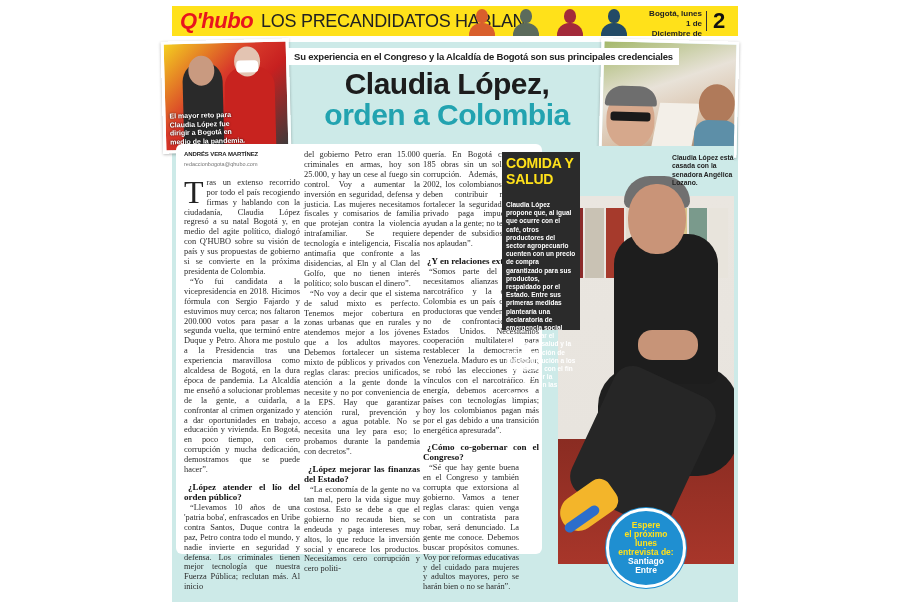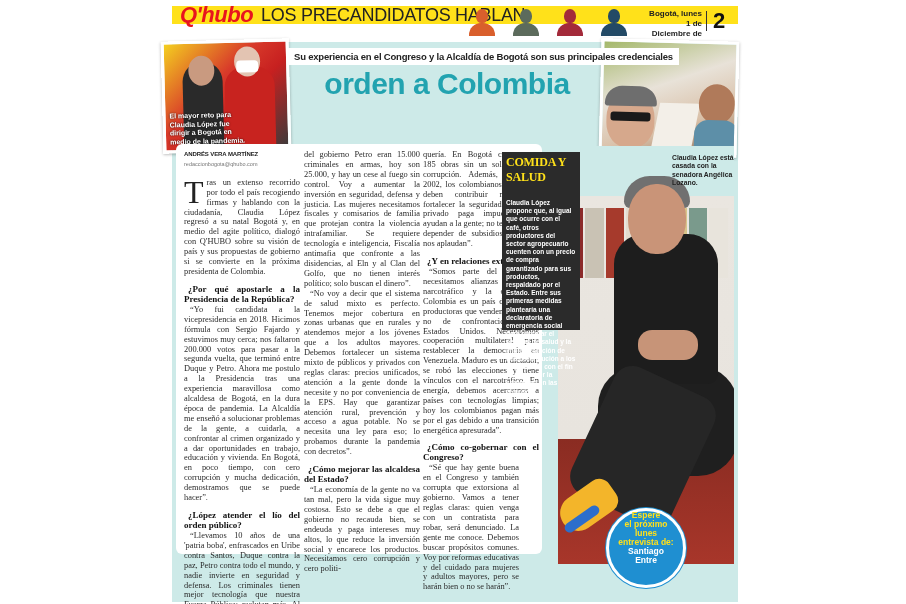--- a/index.html
+++ b/index.html
@@ -2,21 +2,21 @@
 <html><head>
 <meta charset="utf-8">
 <style>
   * { box-sizing: border-box; margin: 0; padding: 0; }
   html, body { width: 906px; height: 604px; background: #ffffff; overflow: hidden; }
   body { position: relative; font-family: "Liberation Serif", serif; color: #222; }
 
   .page { position: absolute; left: 172px; top: 6px; width: 566px; height: 596px; }
 
   
-  .header { position: absolute; left: 0; top: 0; width: 566px; height: 18px; background: #ffe11a; display: flex; align-items: center; }
+  .header { position: absolute; left: 0; top: 0; width: 566px; height: 30px; background: #ffe11a; display: flex; align-items: center; }
   .logo { font-family: "Liberation Sans", sans-serif; font-weight: 900; font-style: italic; color: #e8141e; font-size: 22px; margin-left: 8px; letter-spacing: -0.5px; }
   .section-title { font-family: "Liberation Sans", sans-serif; font-size: 18px; color: #222; margin-left: 8px; letter-spacing: -0.3px; font-weight: 400; }
   .avatars { position: absolute; left: 295px; top: 0; height: 30px; display: flex; gap: 14px; align-items: flex-end; }
   .avatar { width: 30px; height: 28px; position: relative; }
   .avatar .head { position: absolute; left: 9px; top: 1px; width: 12px; height: 14px; border-radius: 50% 50% 45% 45%; }
   .avatar .body { position: absolute; left: 2px; top: 15px; width: 26px; height: 13px; border-radius: 12px 12px 0 0; }
   .date { position: absolute; left: 472px; top: 3px; font-family: "Liberation Sans", sans-serif; font-weight: 700; font-size: 8px; line-height: 10px; text-align: right; width: 58px; color: #222; }
   .date-sep { position: absolute; left: 534px; top: 5px; width: 1px; height: 20px; background: #333; }
   .page-num { position: absolute; left: 541px; top: 2px; font-family: "Liberation Sans", sans-serif; font-weight: 900; font-size: 22px; color: #111; }
 
@@ -54,40 +54,40 @@
   .col h4 { font-size: 9px; line-height: 10px; font-weight: 700; margin: 7px 0 1px 0; color: #111; text-indent: 4px; }
   .byline { font-family: "Liberation Sans", sans-serif; font-weight: 700; font-size: 6px; letter-spacing: -0.1px; color: #222; }
   .email { font-family: "Liberation Sans", sans-serif; font-size: 5.5px; color: #777; margin-bottom: 8px; }
   .dropcap { float: left; font-size: 32px; line-height: 26px; margin: 1px 3px 0 0; font-weight: 400; color: #222; }
   .col1 { left: 8px; }
   .col2 { left: 128px; }
   .col3 { left: 247px; }
 
   
   .sidebar { position: absolute; left: 330px; top: 146px; width: 78px; height: 178px; background: #2b2b2b; padding: 3px 4px; }
-  .sidebar-title { font-family: Liberation Serif, serif; font-weight: 900; font-size: 12px; color: #ffe11a; letter-spacing: -0.2px; margin-bottom: 14px; }
+  .sidebar-title { font-family: Liberation Sans, sans-serif; font-weight: 900; font-size: 14px; color: #ffe11a; letter-spacing: -0.2px; margin-bottom: 14px; }
   .sidebar-text { font-family: "Liberation Sans", sans-serif; font-weight: 700; font-size: 6.5px; line-height: 8.2px; color: #fff; }
 
   
   .portrait { position: absolute; left: 386px; top: 140px; width: 176px; height: 418px; overflow: hidden; }
   .bookshelf { position: absolute; left: 0; top: 0; width: 176px; height: 418px; background: linear-gradient(180deg, #cdeae8 0%, #cdeae8 12%, #eae6e0 12%, #e8e4de 70%, #8a2c22 70%, #a8362a 100%); }
   .books { position: absolute; left: 6px; top: 62px; width: 164px; height: 70px; display: flex; gap: 2px; }
   .book { flex: 1; }
   .chair-back { position: absolute; left: 40px; top: 220px; width: 140px; height: 110px; background: #1f1f1f; border-radius: 40px; }
   .body-torso { position: absolute; left: 56px; top: 88px; width: 104px; height: 150px; background: #1d1d1d; border-radius: 30px 30px 10px 10px; }
   .head { position: absolute; left: 70px; top: 38px; width: 58px; height: 70px; background: #c99478; border-radius: 48%; }
   .hair { position: absolute; left: 66px; top: 30px; width: 66px; height: 32px; background: #707070; border-radius: 32px 32px 8px 8px; }
   .hands { position: absolute; left: 80px; top: 184px; width: 60px; height: 30px; background: #c79478; border-radius: 14px; }
   .legs { position: absolute; left: 30px; top: 230px; width: 110px; height: 140px; background: #262626; transform: rotate(25deg); border-radius: 20px; }
   .shoe { position: absolute; left: 0px; top: 342px; width: 60px; height: 36px; background: #f3b52a; border-radius: 30px 20px 20px 30px; transform: rotate(-35deg); }
   .shoe-sole { position: absolute; left: 4px; top: 368px; width: 40px; height: 10px; background: #2c6ecb; border-radius: 6px; transform: rotate(-35deg); }
   .wife-caption { position: absolute; left: 500px; top: 148px; width: 64px; font-family: "Liberation Sans", sans-serif; font-weight: 700; font-size: 6.8px; line-height: 8.3px; color: #222; }
 
   
-  .badge { position: absolute; left: 434px; top: 502px; width: 80px; height: 80px; background: #1f8fd1; border-radius: 50%; border: 3px solid #fff; box-shadow: 0 0 0 1px #1f8fd1; display: flex; flex-direction: column; align-items: center; justify-content: flex-start; text-align: center; font-family: "Liberation Sans", sans-serif; font-weight: 900; font-size: 8.5px; line-height: 9px; }
+  .badge { position: absolute; left: 434px; top: 502px; width: 80px; height: 80px; background: #1f8fd1; border-radius: 50%; border: 3px solid #fff; box-shadow: 0 0 0 1px #1f8fd1; display: flex; flex-direction: column; align-items: center; justify-content: center; text-align: center; font-family: "Liberation Sans", sans-serif; font-weight: 900; font-size: 8.5px; line-height: 9px; }
   .badge .y { color: #ffe11a; }
   .badge .w { color: #fff; }
 </style>
 </head>
 <body>
 
 <div class="page">
 
   <div class="header">
     <span class="logo">Q'hubo</span>
@@ -133,37 +133,37 @@
     <div class="table"></div>
     <div class="p2"></div>
       <div class="p2b"></div>
     <div class="face"></div>
       <div class="hair"></div>
       <div class="glasses"></div>
   </div>
 
   <div class="kicker">Su experiencia en el Congreso y la Alcaldía de Bogotá son sus principales credenciales</div>
   <h1 class="headline">
+    <span class="l1">Claudia López,</span>
     <span class="l3">orden a Colombia</span>
   </h1>
 
   <div class="textbox">
     <div class="col col1">
       <div class="byline">ANDRÉS VERA MARTÍNEZ</div>
       <div class="email">redaccionbogota@qhubo.com</div>
       <p class="noind"><span class="dropcap">T</span><span>ras un extenso recorrido por todo el país recogiendo firmas y hablando con la ciudadanía, Claudia López regresó a su natal Bogotá y, en medio del agite político, dialogó con Q'HUBO sobre su visión de país y sus propuestas de gobierno si se convierte en la próxima presidenta de Colombia.</span></p>
-      <h4>¿Por qué apostarle a la Presidencia de la República?</h4>
       <p>“Yo fui candidata a la vicepresidencia en 2018. Hicimos fórmula con Sergio Fajardo y estuvimos muy cerca; nos faltaron 200.000 votos para pasar a la segunda vuelta, que terminó entre Duque y Petro. Ahora me postulo a la Presidencia tras una experiencia maravillosa como alcaldesa de Bogotá, en la dura época de pandemia. La Alcaldía me enseñó a solucionar problemas de la gente, a cuidarla, a confrontar al crimen organizado y a dar oportunidades en trabajo, educación y vivienda. En Bogotá, en poco tiempo, con cero corrupción y mucha dedicación, demostramos que se puede hacer”.</p>
       <h4>¿López atender el lío del orden público?</h4>
       <p id="ans1a">“Llevamos 10 años de una 'patria boba', enfrascados en Uribe contra Santos, Duque contra la paz, Petro contra todo el mundo, y nadie invierte en seguridad y defensa. Los criminales tienen mejor tecnología que nuestra Fuerza Pública; reclutan más. Al inicio</p>
     </div>
     <div class="col col2">
       <p class="noind" id="ans1b">del gobierno Petro eran 15.000 criminales en armas, hoy son 25.000, y hay un cese al fuego sin control. Voy a aumentar la inversión en seguridad, defensa y justicia. Las mujeres necesitamos fiscales y comisarios de familia que protejan contra la violencia intrafamiliar. Se requiere tecnología e inteligencia, Fiscalía antimafia que confronte a las disidencias, al Eln y al Clan del Golfo, que no tienen interés político; solo buscan el dinero”.</p>
       <p>“No voy a decir que el sistema de salud mixto es perfecto. Tenemos mejor cobertura en zonas urbanas que en rurales y atendemos mejor a los jóvenes que a los adultos mayores. Debemos fortalecer un sistema mixto de públicos y privados con reglas claras: precios unificados, atención a la gente donde la necesite y no por conveniencia de la EPS. Hay que garantizar atención rural, prevención y acceso a agua potable. No se necesita una ley para eso; lo probamos durante la pandemia con decretos”.</p>
-      <h4>¿Cómo mejorar las alcaldesa del Estado?</h4>
+      <h4>¿López mejorar las finanzas del Estado?</h4>
       <p id="ans3a">“La economía de la gente no va tan mal, pero la vida sigue muy costosa. Esto se debe a que el gobierno no recauda bien, se endeuda y paga intereses muy altos, lo que reduce la inversión social y encarece los productos. Necesitamos cero corrupción y cero politi-</p>
     </div>
     <div class="col col3">
       <p class="noind" id="ans3b">quería. En Bogotá contratamos 185 obras sin un solo caso de corrupción. Además, como en 2002, los colombianos más ricos deben contribuir más para fortalecer la seguridad. El sector privado paga impuestos que ayudan a la gente; no tenemos que depender de subsidios para que nos aplaudan”.</p>
       <h4>¿Y en relaciones exteriores?</h4>
       <p>“Somos parte del mundo y necesitamos alianzas contra el narcotráfico y la corrupción. Colombia es un país de regiones productoras que venden al mundo, no de confrontaciones con Estados Unidos. Necesitamos cooperación multilateral para restablecer la democracia en Venezuela. Maduro es un dictador, se robó las elecciones y tiene vínculos con el narcotráfico. En energía, debemos acercarnos a países con tecnologías limpias; hoy los colombianos pagan más por el gas debido a una transición energética apresurada”.</p>
       <h4>¿Cómo co-gobernar con el Congreso?</h4>
       <p style="width:96px">“Sé que hay gente buena en el Congreso y también corrupta que extorsiona al gobierno. Vamos a tener reglas claras: quien venga con un contratista para robar, será denunciado. La gente me conoce. Debemos buscar propósitos comunes. Voy por reformas educativas y del cuidado para mujeres y adultos mayores, pero se harán bien o no se harán”.</p>
     </div>
   </div>

